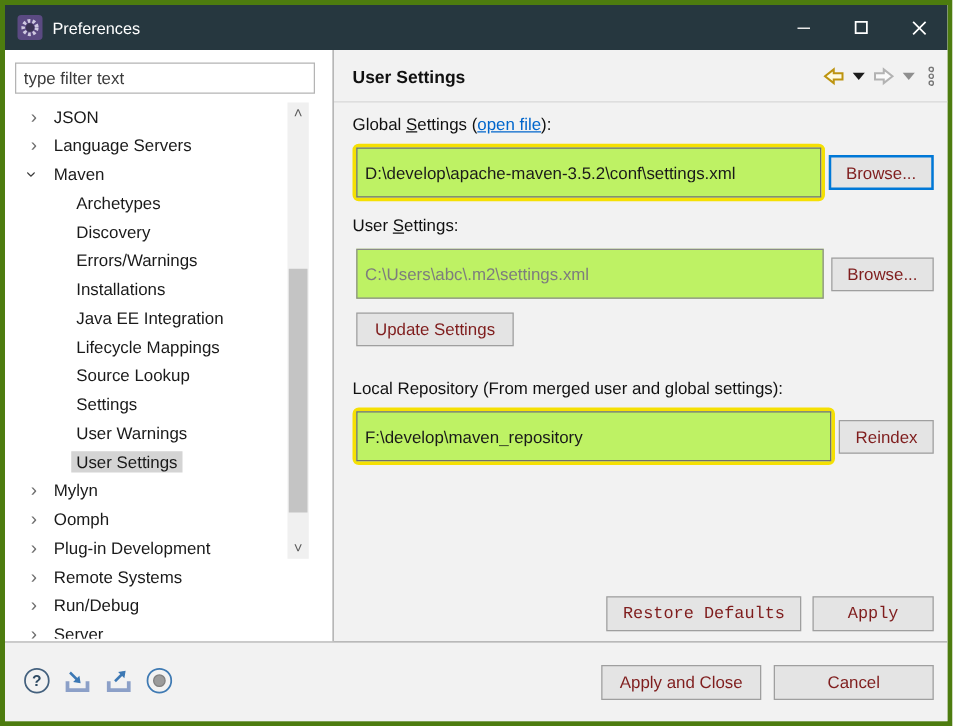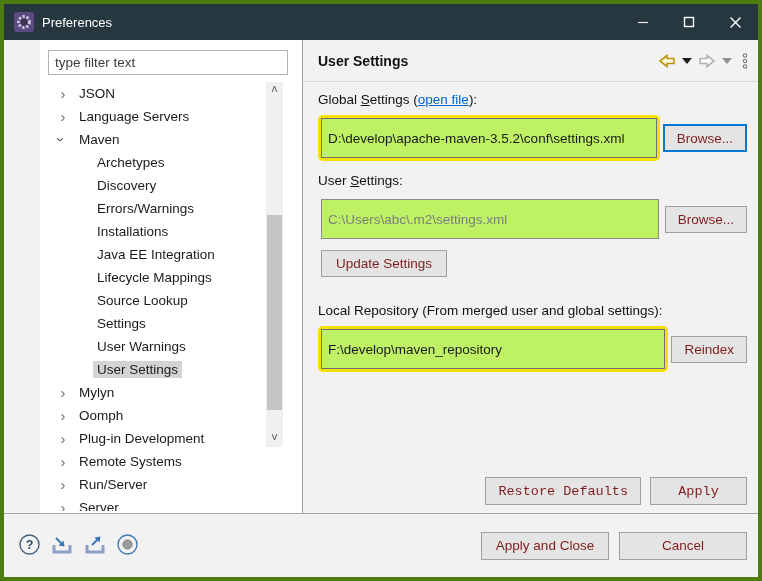--- a/index.html
+++ b/index.html
@@ -12,21 +12,21 @@
   .titlebar { height:36px; background:#26373f; display:flex; align-items:center; flex:0 0 auto; }
   .app-icon { width:20px; height:20px; margin:0 8px 0 10px; background:#5b4a82; border-radius:3px; display:flex; align-items:center; justify-content:center; }
   .titlebar-title { color:#ffffff; font-size:13px; }
   .titlebar-spacer { flex:1; }
   .winctl { width:46px; height:36px; display:flex; align-items:center; justify-content:center; }
 
   
   .bodyrow { flex:1 1 auto; display:flex; min-height:0; }
 
   
-  .sidebar { width:263px; background:#ffffff; border-right:1px solid #a0a0a0; position:relative; flex:0 0 auto;margin-left:36px; }
+  .sidebar { width:263px; background:#ffffff; border-right:1px solid #a0a0a0; position:relative; flex:0 0 auto; }
   .filter-input { position:absolute; left:8px; top:10px; width:240px; height:25px; border:1px solid #b4b4b4; background:#fff; padding:0 6px; font:inherit; color:#3c3c3c; outline:none; }
   .tree { position:absolute; left:0; top:42px; right:38px; bottom:2px; overflow:hidden; }
   .titem { height:23px; display:flex; align-items:center; position:relative; white-space:nowrap; cursor:default; }
   .titem .chev { position:absolute; left:16px; width:14px; color:#6e6e6e; font-size:15px; line-height:1; text-align:center; }
   .titem.expanded .chev { transform:rotate(90deg); color:#3c3c3c; left:14px; }
   .titem.lvl0 .tlabel { margin-left:35px; }
   .titem.lvl1 .tlabel { margin-left:53px; }
   .titem .tlabel { padding:1px 4px; }
   .titem.sel .tlabel { background:#d4d4d4; }
 
@@ -158,21 +158,21 @@
         <div class="titem lvl0">
             <span class="chev">›</span>
             <span class="tlabel">Plug-in Development</span>
           </div>
         <div class="titem lvl0">
             <span class="chev">›</span>
             <span class="tlabel">Remote Systems</span>
           </div>
         <div class="titem lvl0">
             <span class="chev">›</span>
-            <span class="tlabel">Run/Server</span>
+            <span class="tlabel">Run/Debug</span>
           </div>
         <div class="titem lvl0">
             <span class="chev">›</span>
             <span class="tlabel">Server</span>
           </div>
       </div>
       <div class="sb">
         <div class="sb-btn sb-up">˄</div>
         <div class="sb-thumb"></div>
         <div class="sb-btn sb-down">˅</div>

